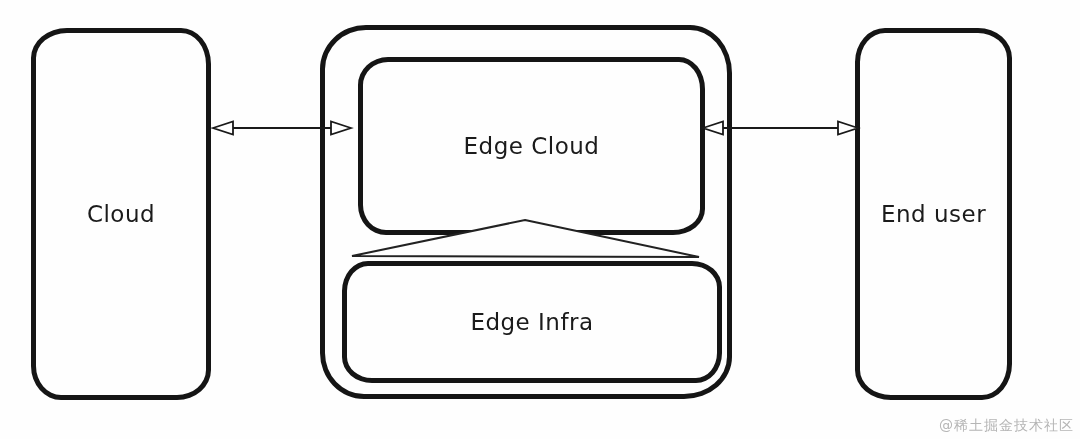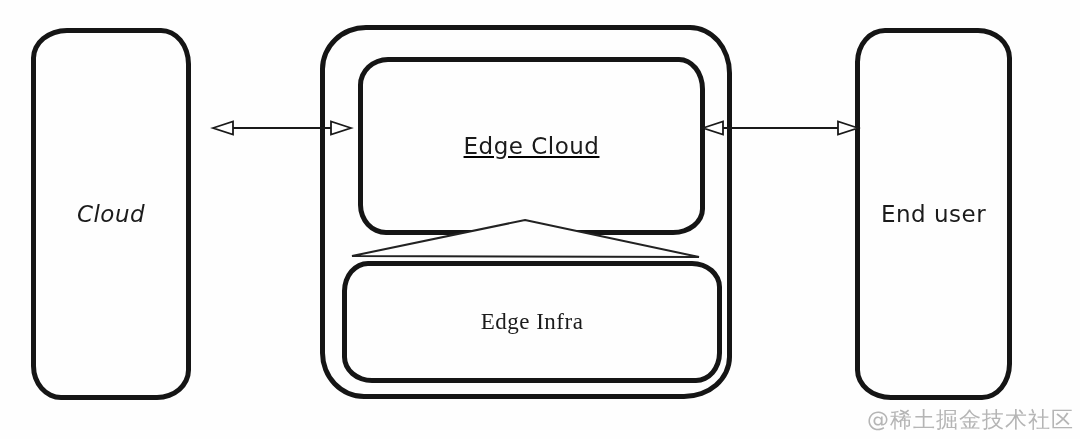--- a/index.html
+++ b/index.html
@@ -25,65 +25,62 @@
     justify-content: center;
   }
   .node .label {
     font-size: 23px;
     color: #1b1b1b;
     letter-spacing: 0.5px;
     white-space: nowrap;
   }
   .cloud-node {
     left: 31px; top: 28px;
-    width: 160px; height: 372px;
+    width: 180px; height: 372px;
     border-radius: 36px 30px 34px 30px / 30px 36px 30px 34px;
-    font-style: italic;
   }
   .end-user-node {
     left: 855px; top: 28px;
     width: 157px; height: 372px;
     border-radius: 30px 34px 30px 36px / 34px 30px 36px 30px;
   }
   .edge-container {
     left: 320px; top: 25px;
     width: 412px; height: 374px;
     border-radius: 46px 42px 48px 44px / 44px 48px 42px 46px;
     display: block;
   }
   .edge-cloud-node {
     left: 33px; top: 27px;
     width: 347px; height: 178px;
     border-radius: 30px 26px 32px 28px / 28px 32px 26px 30px;
-    text-decoration: underline;
   }
   .edge-infra-node {
     left: 17px; top: 231px;
     width: 380px; height: 122px;
     border-radius: 26px 30px 26px 30px / 30px 26px 30px 26px;
-    font-family: Liberation Serif, serif;
   }
   .triangle-svg {
     position: absolute;
     left: 0; top: 0;
     width: 412px; height: 374px;
     pointer-events: none;
   }
   .overlay-svg {
     position: absolute;
     left: 0; top: 0;
     width: 1080px; height: 439px;
     pointer-events: none;
     z-index: 5;
   }
   .watermark {
     position: absolute;
     right: 6px;
     bottom: 4px;
-    font-size: 22px;
+    font-size: 14px;
     color: #b5b5b5;
     letter-spacing: 1px;
     z-index: 6;
   }
 </style>
 </head>
 <body>
 
 <div class="canvas">
 

